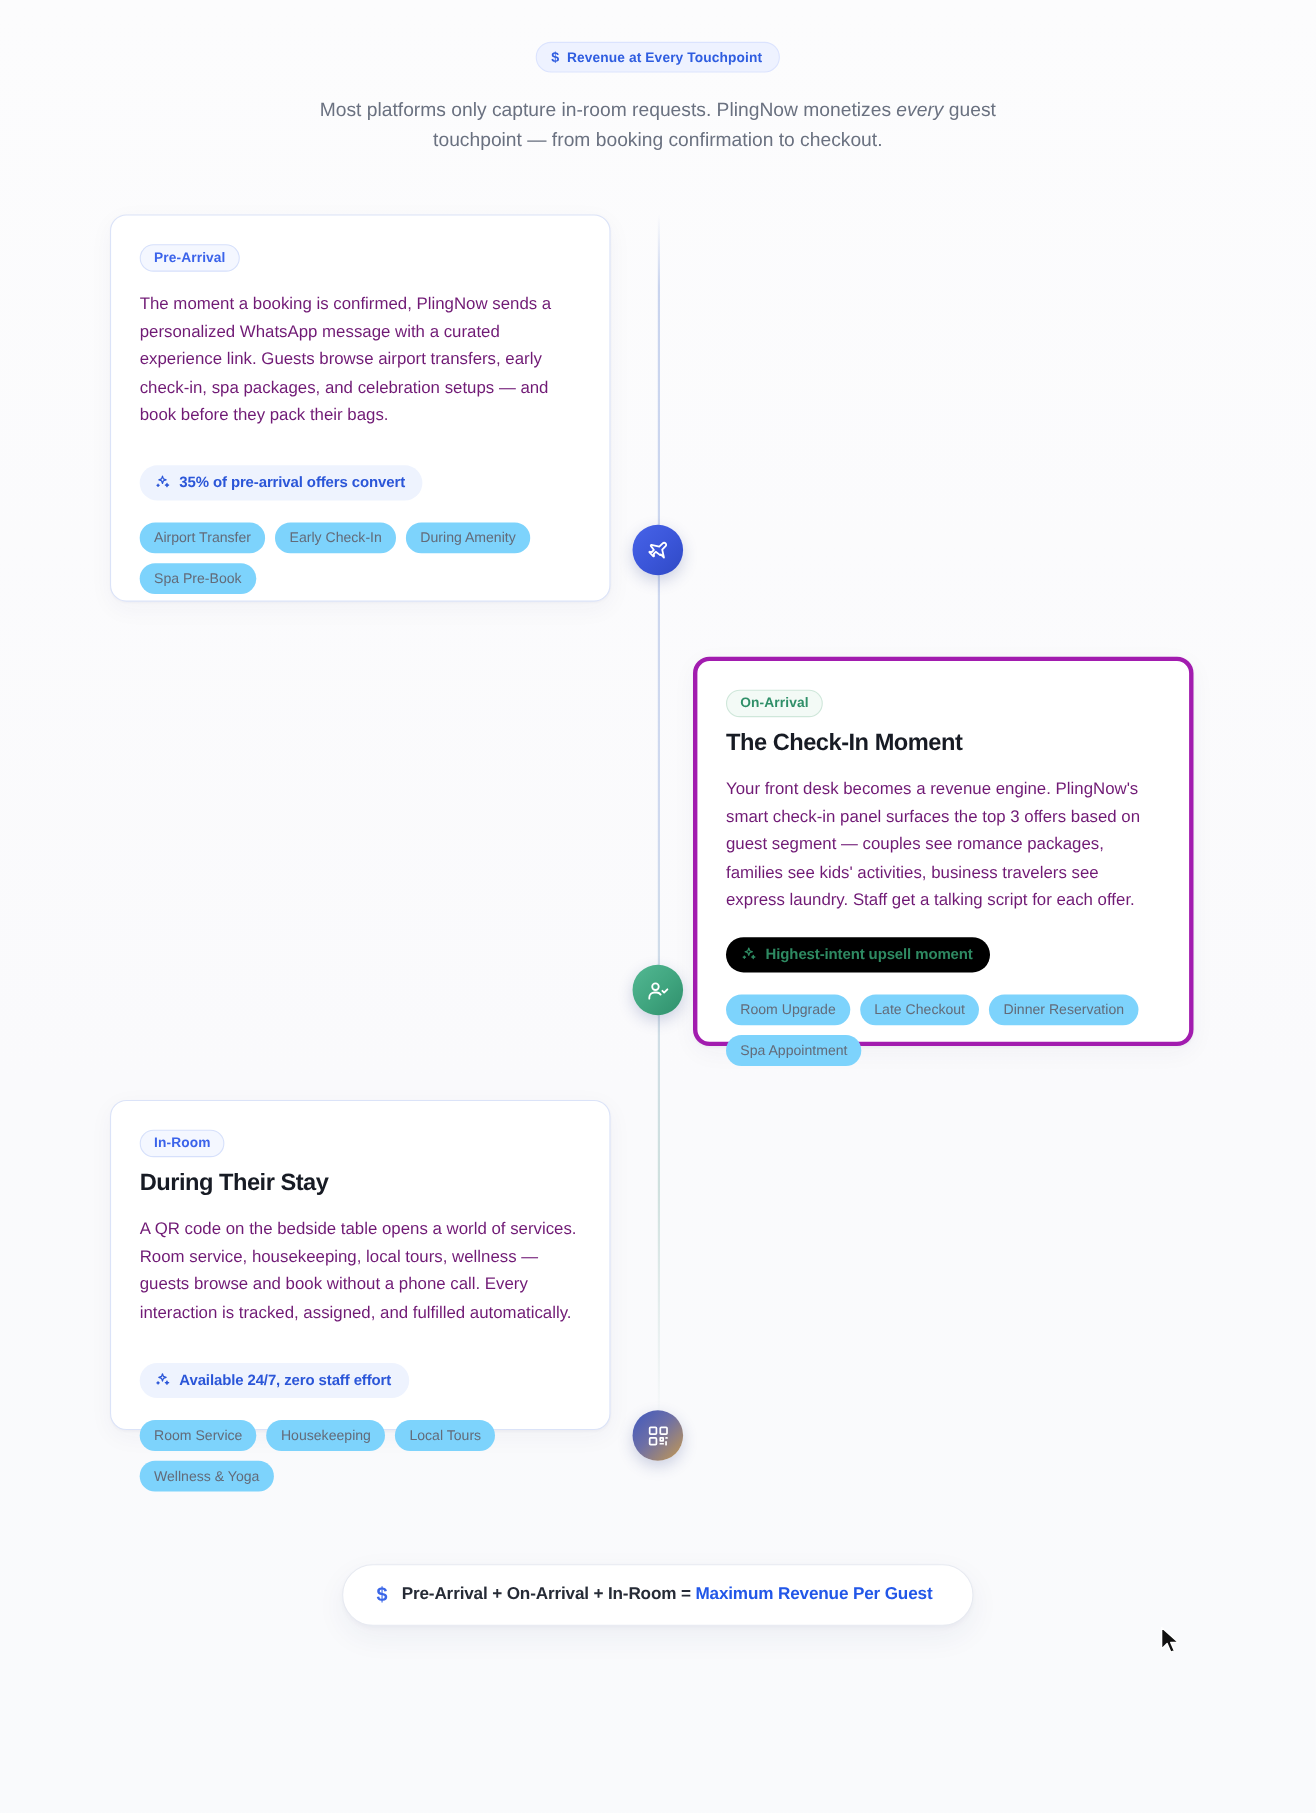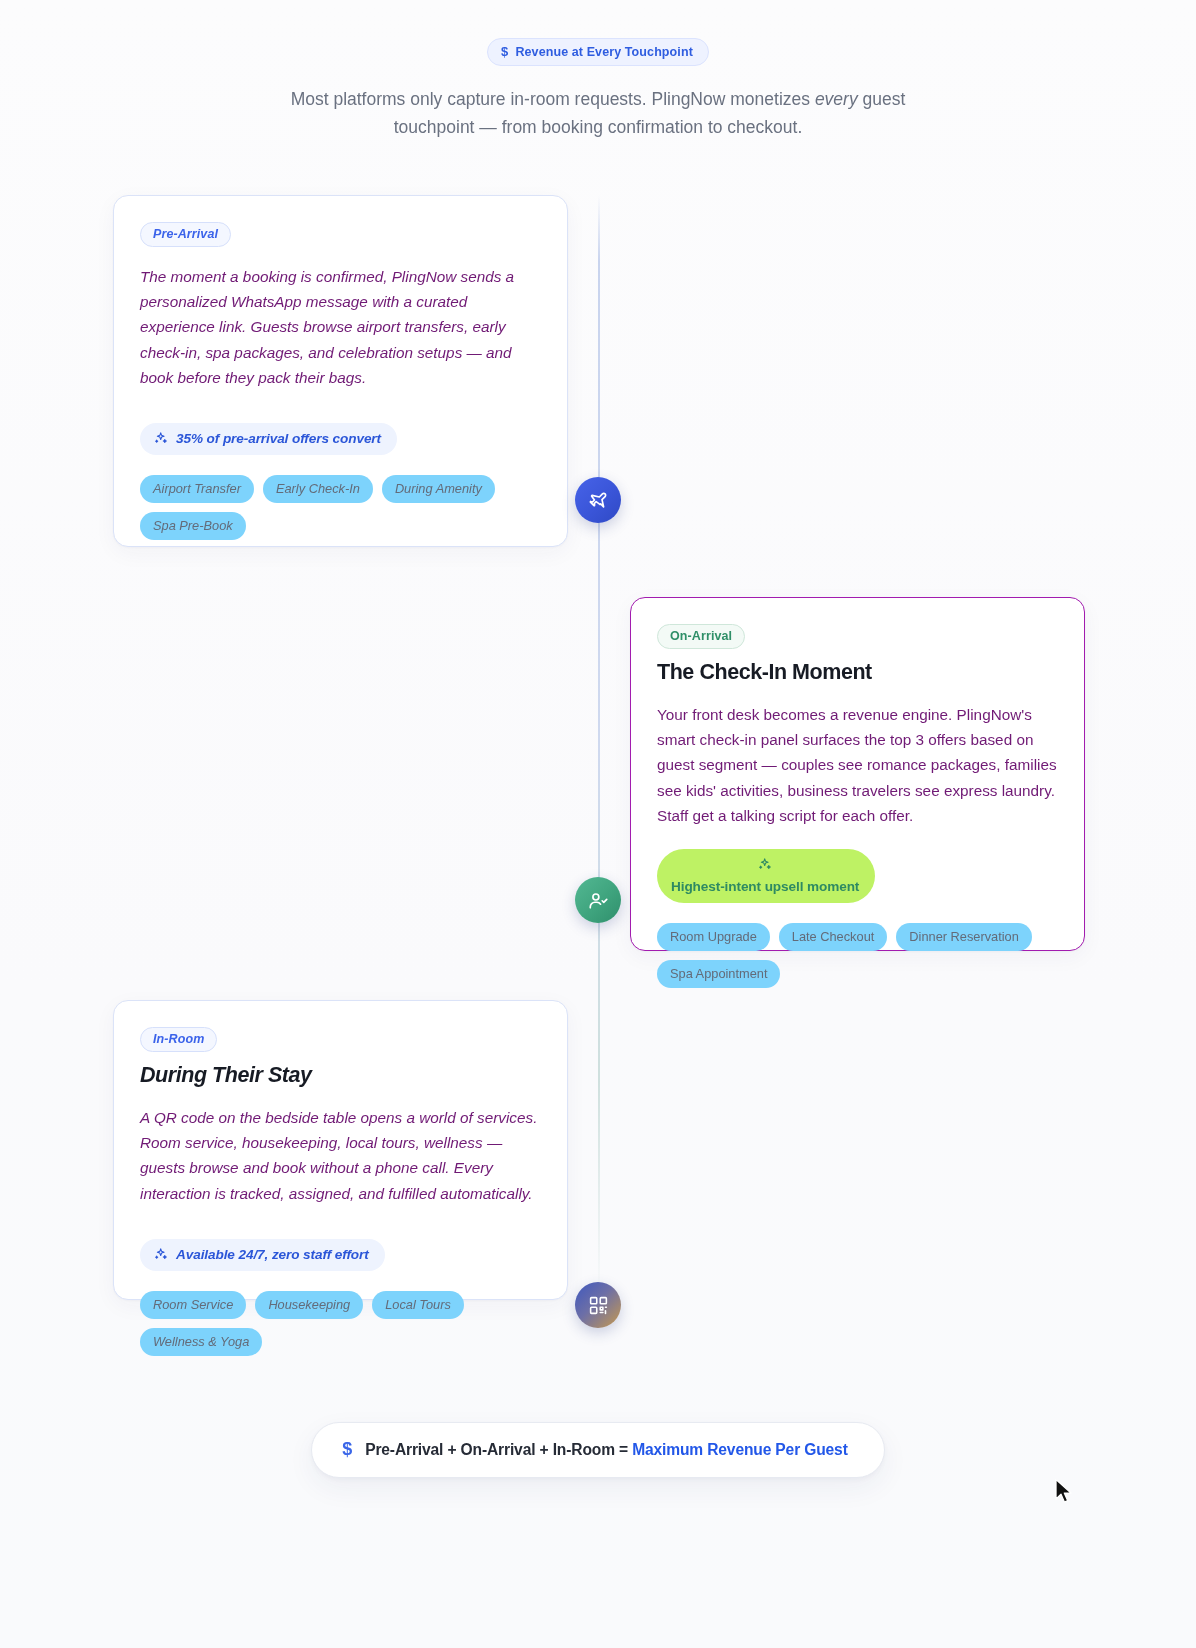--- a/index.html
+++ b/index.html
@@ -77,25 +77,25 @@
 
   
   .card {
     position: absolute;
     width: 455px;
     background: #ffffff;
     border-radius: 15px;
     padding: 26px 26px 24px 26px;
     box-shadow: 0 1px 2px rgba(30,40,80,0.03), 0 6px 22px rgba(35,50,100,0.045);
   }
-  .card-left  { left: 113px; font-style: italic; }
+  .card-left  { left: 100px; }
   .card-right { left: 630px; }
 
   .card-blue  { border: 1px solid #dbe3f8; }
-  .card-green { border: 1px solid #a21caf; }
+  .card-green { border: 4px solid #a21caf; }
 
   .card-1 { top: 0px;    height: 352px; }
   .card-2 { top: 402px;  height: 354px; }
   .card-3 { top: 805px;  height: 300px; }
 
   .pill-tag {
     display: inline-block;
     border-radius: 999px;
     padding: 4px 12px 5px;
     font-size: 12.5px; font-weight: 700;
@@ -120,21 +120,21 @@
 
   .stat {
     display: inline-flex; align-items: center; gap: 8px;
     margin-top: 21px;
     border-radius: 999px;
     padding: 8px 16px 9px 14px;
     font-size: 13.6px; font-weight: 700;
     letter-spacing: -0.1px;
   }
   .stat-blue  { background: #eef3fe; color: #2b56d8; margin-top: 33px; }
-  .stat-green { background: #bef264; color: #2e8a62; flex-direction: column; }
+  .stat-green { background: #000000; color: #2e8a62; }
   .stat svg { width: 14px; height: 14px; display: block; }
 
   .chips { margin-top: 20px; display: flex; flex-wrap: wrap; gap: 9px; }
   .chip {
     background: #7dd3fc;
     border-radius: 999px;
     padding: 6px 13px 7px;
     font-size: 12.8px;
     color: #636b79;
     white-space: nowrap;

